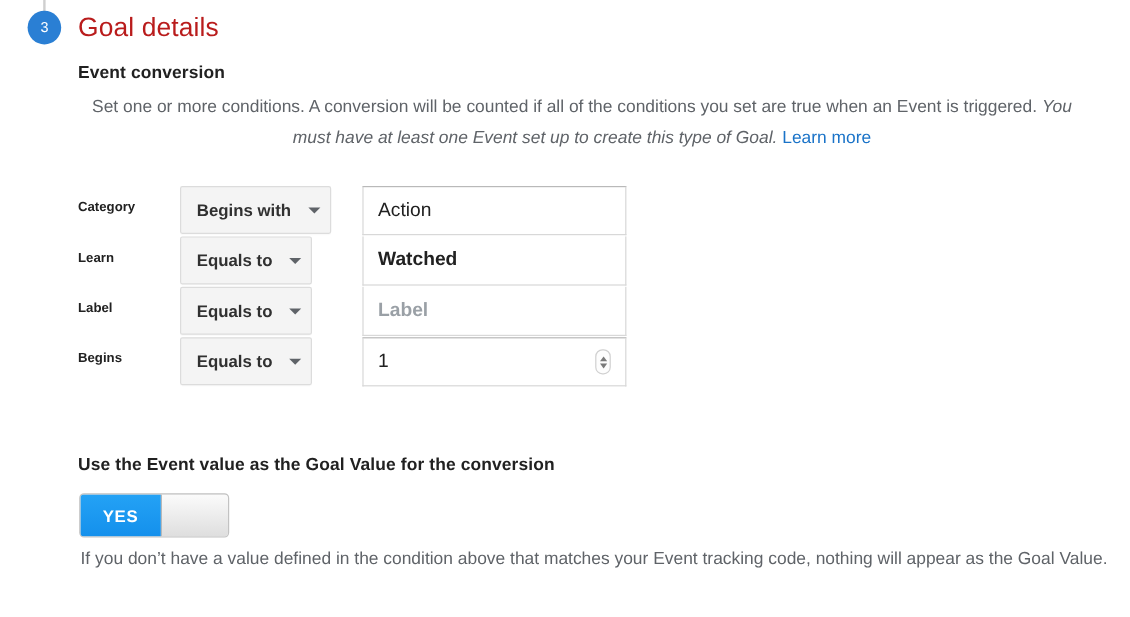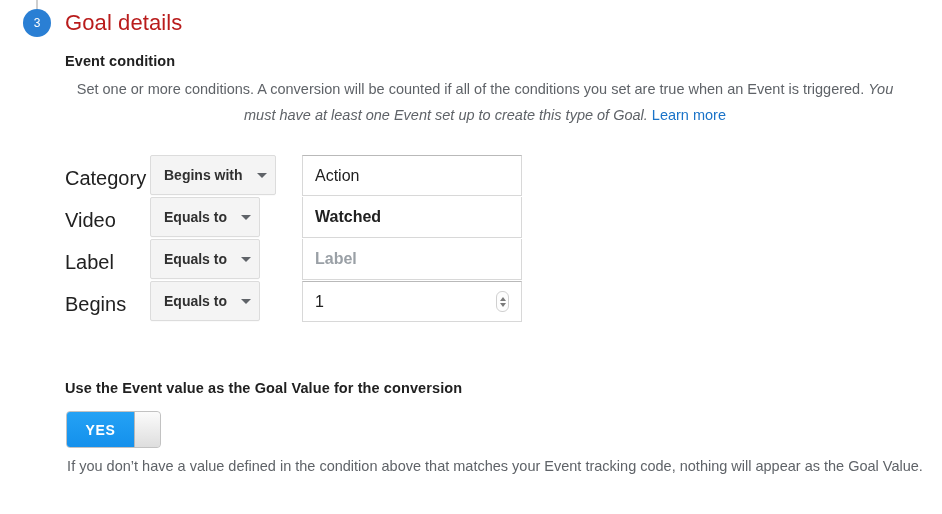--- a/index.html
+++ b/index.html
@@ -96,22 +96,22 @@
   }
   .condition-row {
     position: relative;
     height: 42px;
   }
   .row-label {
     position: absolute;
     left: 0;
     top: 12px;
     width: 84px;
-    font-size: 20px;
-    font-weight: normal;
+    font-size: 11px;
+    font-weight: bold;
     color: #212121;
   }
   .match-select {
     position: absolute;
     left: 85px;
     top: 0;
     height: 40px;
     box-sizing: border-box;
     background: #f4f4f4;
     border: 1px solid #dcdcdc;
@@ -187,21 +187,21 @@
   
   #goal-value-heading {
     position: absolute;
     left: 65px;
     top: 380px;
   }
   #goal-value-toggle {
     position: absolute;
     left: 66px;
     top: 411px;
-    width: 95px;
+    width: 125px;
     height: 37px;
     box-sizing: border-box;
     border: 1px solid #c2c2c2;
     border-radius: 4px;
     overflow: hidden;
     display: flex;
     cursor: pointer;
     background: #e9e9e9;
   }
   #goal-value-toggle .toggle-on {
@@ -235,39 +235,39 @@
 </head>
 <body>
 
 <div id="step-connector"></div>
 
 <div id="step-header">
   <div id="step-badge">3</div>
   <div id="page-title">Goal details</div>
 </div>
 
-<div id="event-conditions-heading" class="section-heading">Event condition</div>
+<div id="event-conditions-heading" class="section-heading">Event conversion</div>
 
 <div id="event-conditions-desc">
   <span>Set one or more conditions. A conversion will be counted if all of the conditions you set are true when an Event is triggered. </span><span class="em">You must have at least one Event set up to create this type of Goal.</span><span> </span><a class="link">Learn more</a>
 </div>
 
 <div id="conditions-table">
 
   <div class="condition-row">
     <div class="row-label">Category</div>
     <div class="match-select" style="left:85px;width:126px;">
       <span class="sel-text">Begins with</span>
       <span class="caret"></span>
     </div>
     <div class="value-field emphasized-top">Action</div>
   </div>
 
   <div class="condition-row">
-    <div class="row-label">Video</div>
+    <div class="row-label">Learn</div>
     <div class="match-select" style="left:85px;width:110px;">
       <span class="sel-text">Equals to</span>
       <span class="caret"></span>
     </div>
     <div class="value-field stacked-mid">Watched</div>
   </div>
 
   <div class="condition-row">
     <div class="row-label">Label</div>
     <div class="match-select" style="left:85px;width:110px;">

